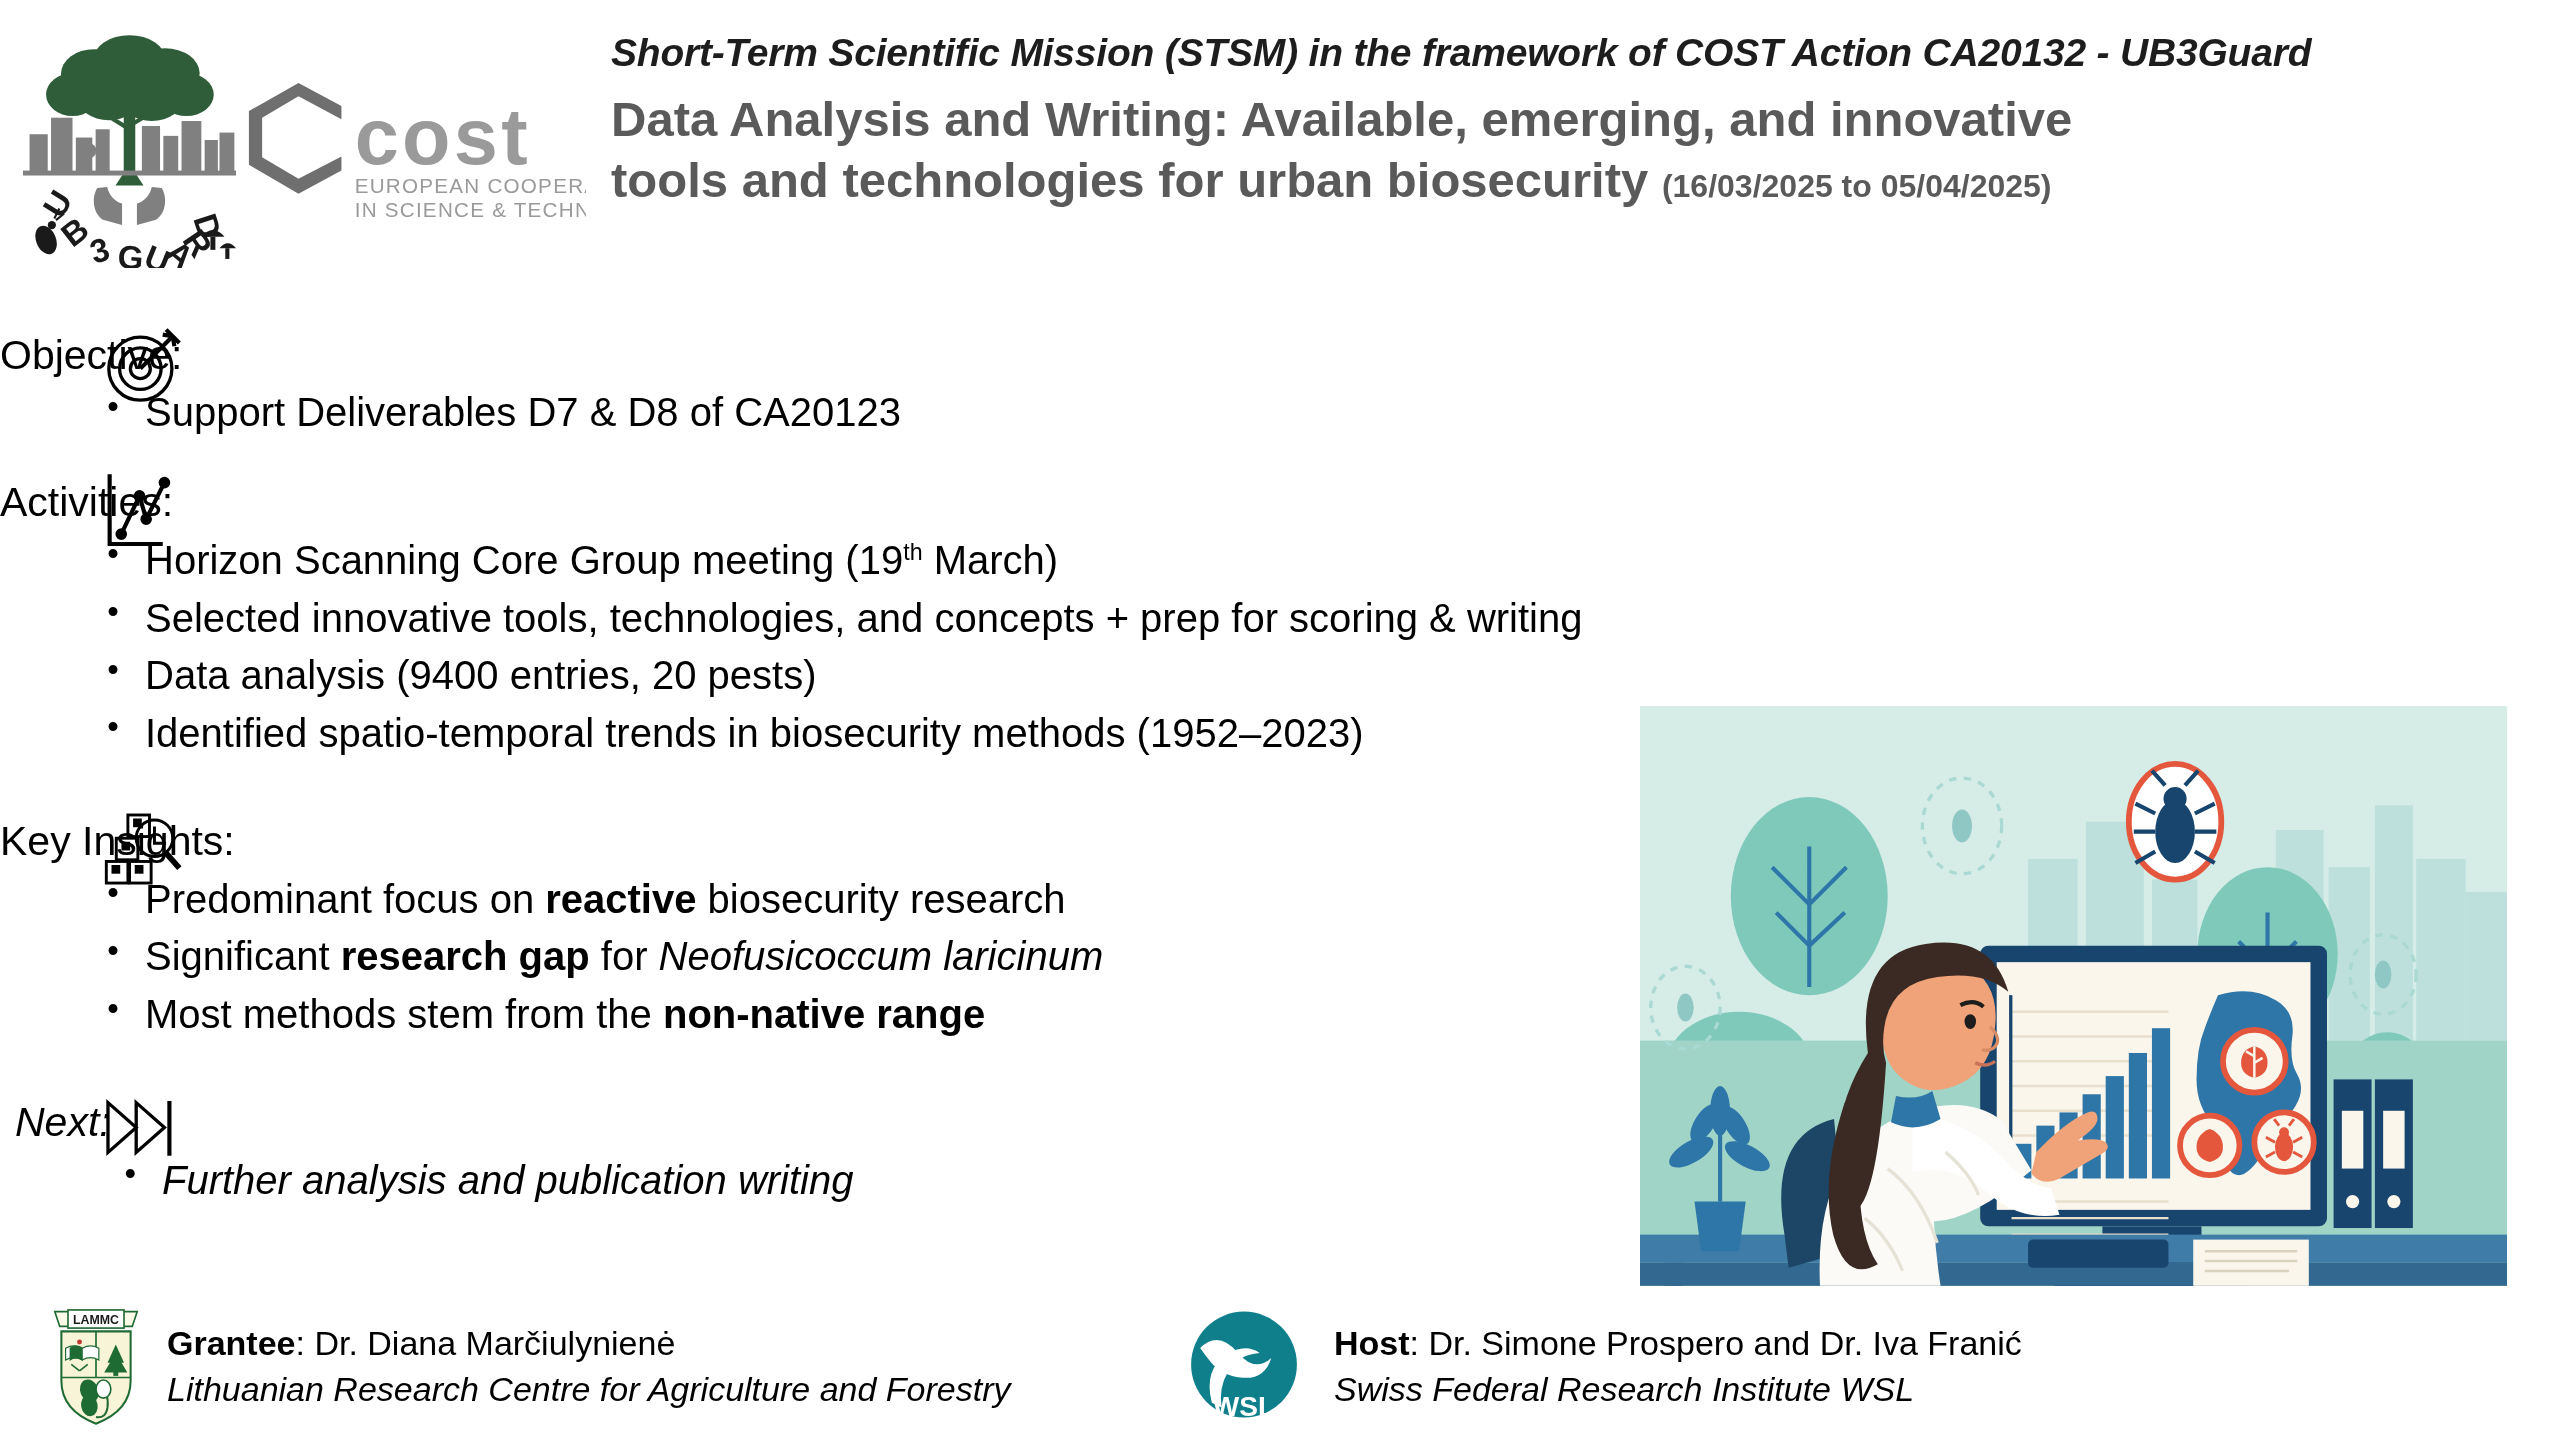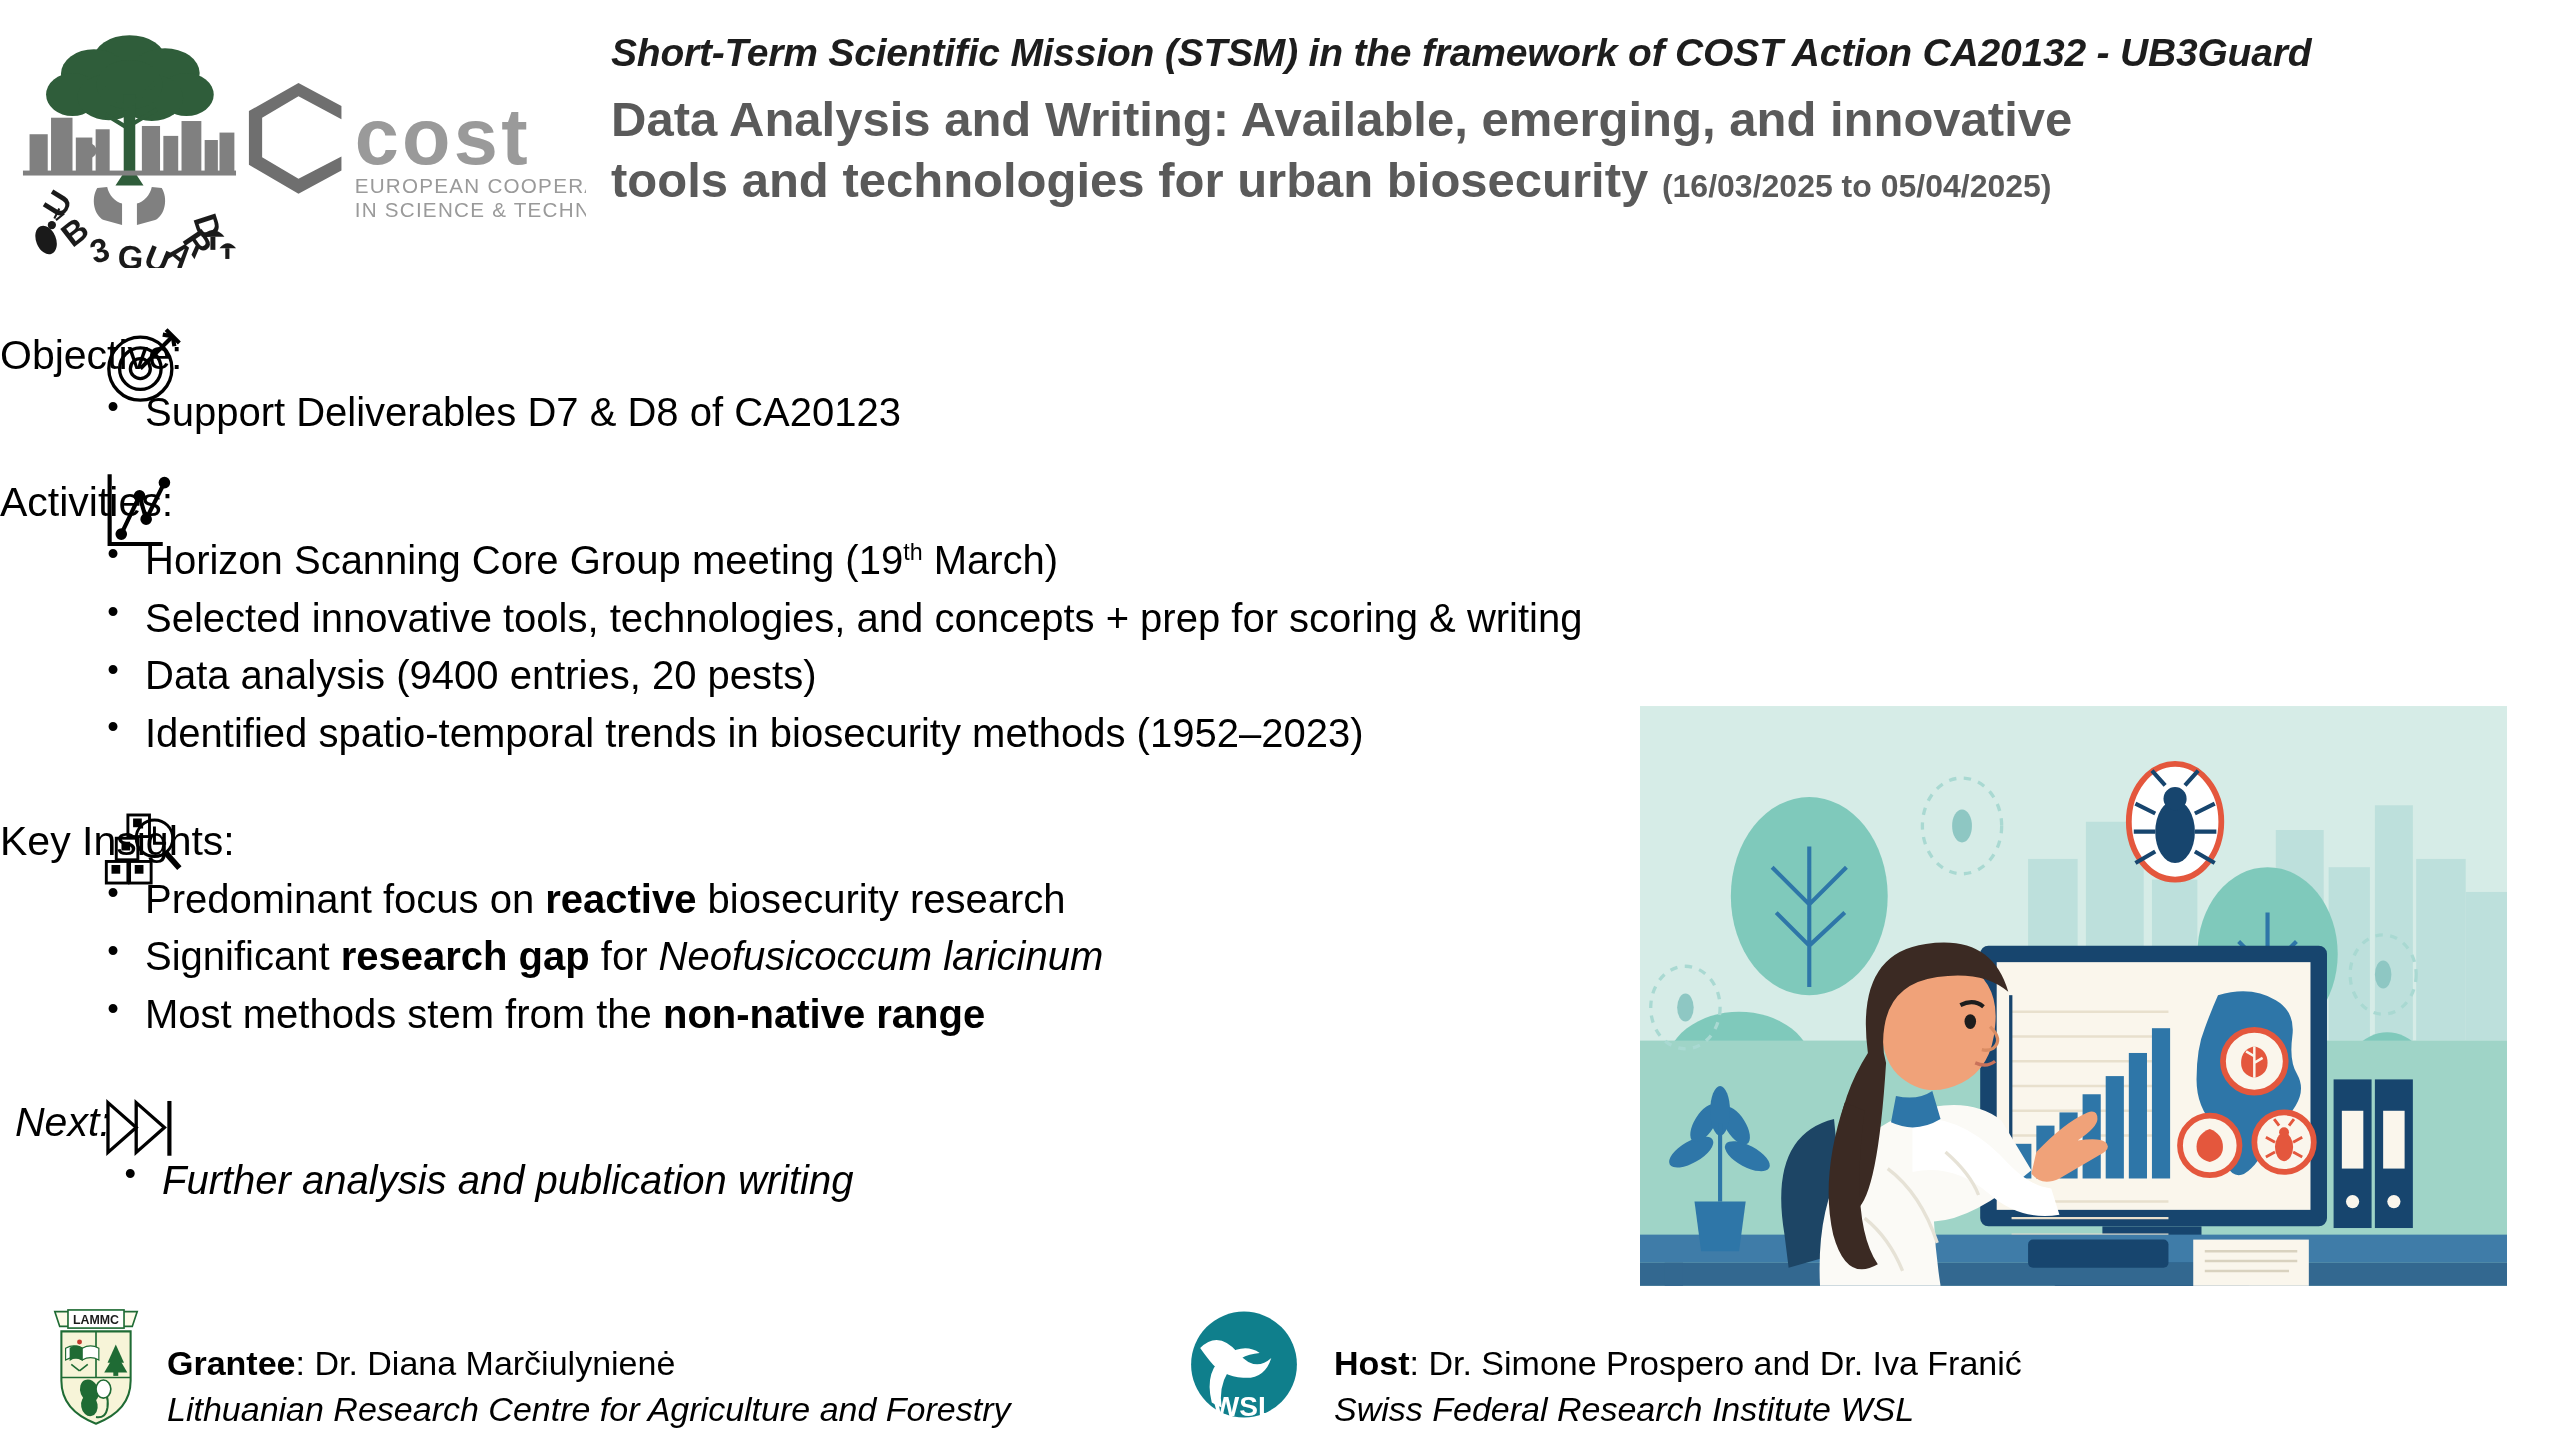--- a/index.html
+++ b/index.html
@@ -127,21 +127,21 @@
     background: #d9efe8;
   }
   .illustration svg { display: block; width: 100%; height: 100%; }
 
   
   .footer { position: absolute; left: 0; top: 1300px; width: 2576px; height: 149px; }
   .f-block { position: absolute; }
   .f-grantee { left: 43px; top: 5px; }
   .f-host    { left: 1182px; top: 5px; }
   .f-logo { position: absolute; left: 0; top: 0; }
-  .f-text { position: absolute; left: 124px; top: 18px; white-space: nowrap; margin-top: 20px; }
+  .f-text { position: absolute; left: 124px; top: 18px; white-space: nowrap; }
   .f-host .f-text { left: 152px; top: 18px; }
   .f-line1 { font-size: 34px; line-height: 1.22; }
   .f-line2 { font-size: 34px; font-style: italic; line-height: 1.22; margin-top: 5px; }
 </style>
 </head>
 <body>
 
 <div class="header">
 
   <div class="logo-ub3">

